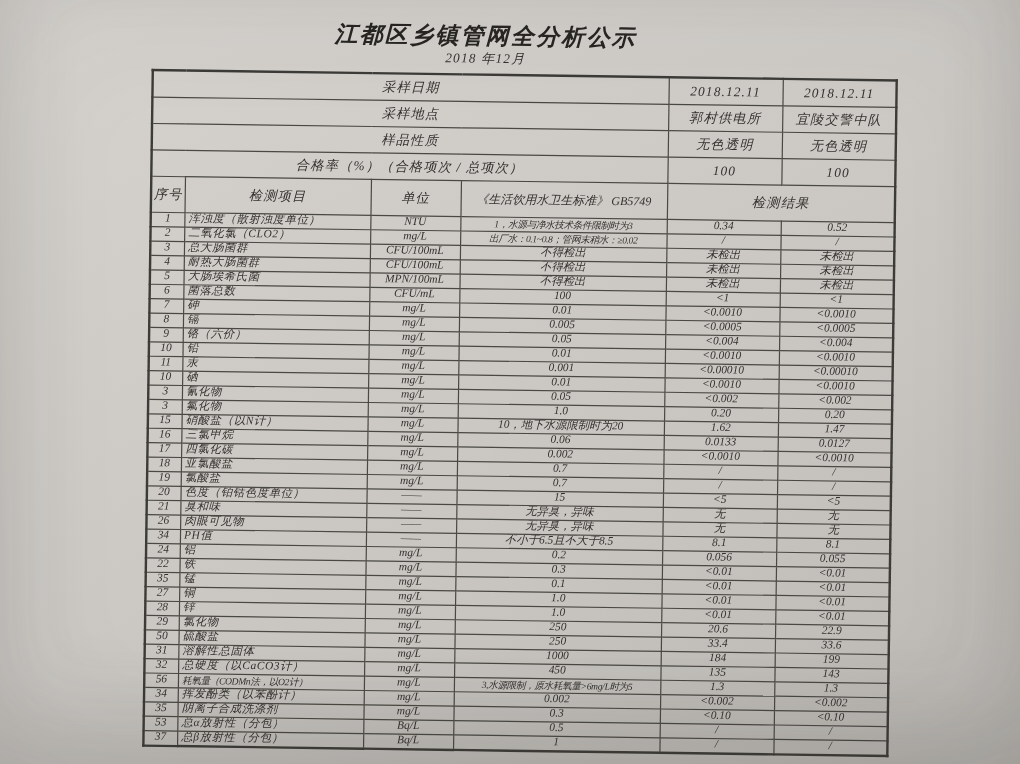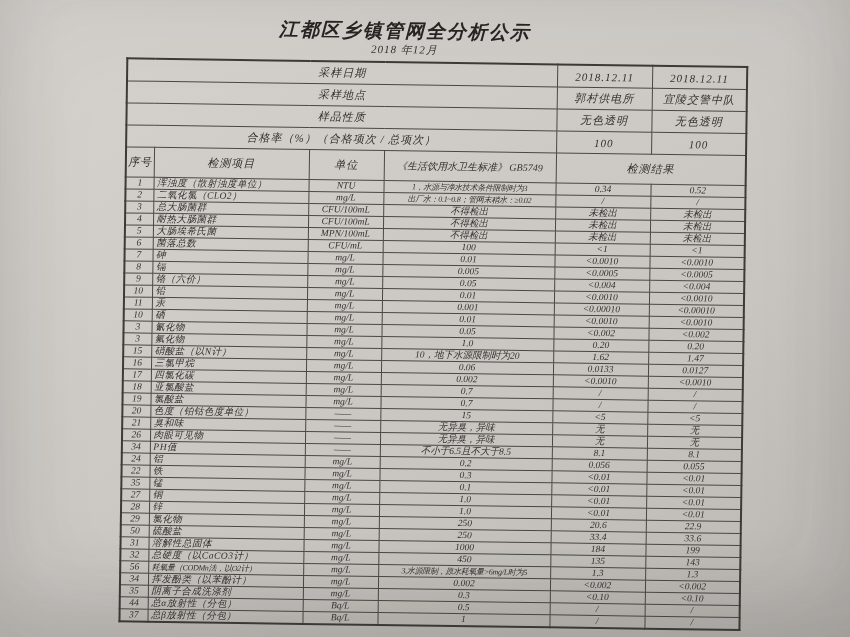--- a/index.html
+++ b/index.html
@@ -372,21 +372,21 @@
           </tr>
           <tr>
             <td class="c0">35</td>
             <td class="c1">阴离子合成洗涤剂</td>
             <td class="c2">mg/L</td>
             <td class="c3">0.3</td>
             <td class="c4">&lt;0.10</td>
             <td class="c5">&lt;0.10</td>
           </tr>
           <tr>
-            <td class="c0">44</td>
+            <td class="c0">53</td>
             <td class="c1">总α放射性（分包）</td>
             <td class="c2">Bq/L</td>
             <td class="c3">0.5</td>
             <td class="c4">/</td>
             <td class="c5">/</td>
           </tr>
           <tr>
             <td class="c0">37</td>
             <td class="c1">总β放射性（分包）</td>
             <td class="c2">Bq/L</td>

